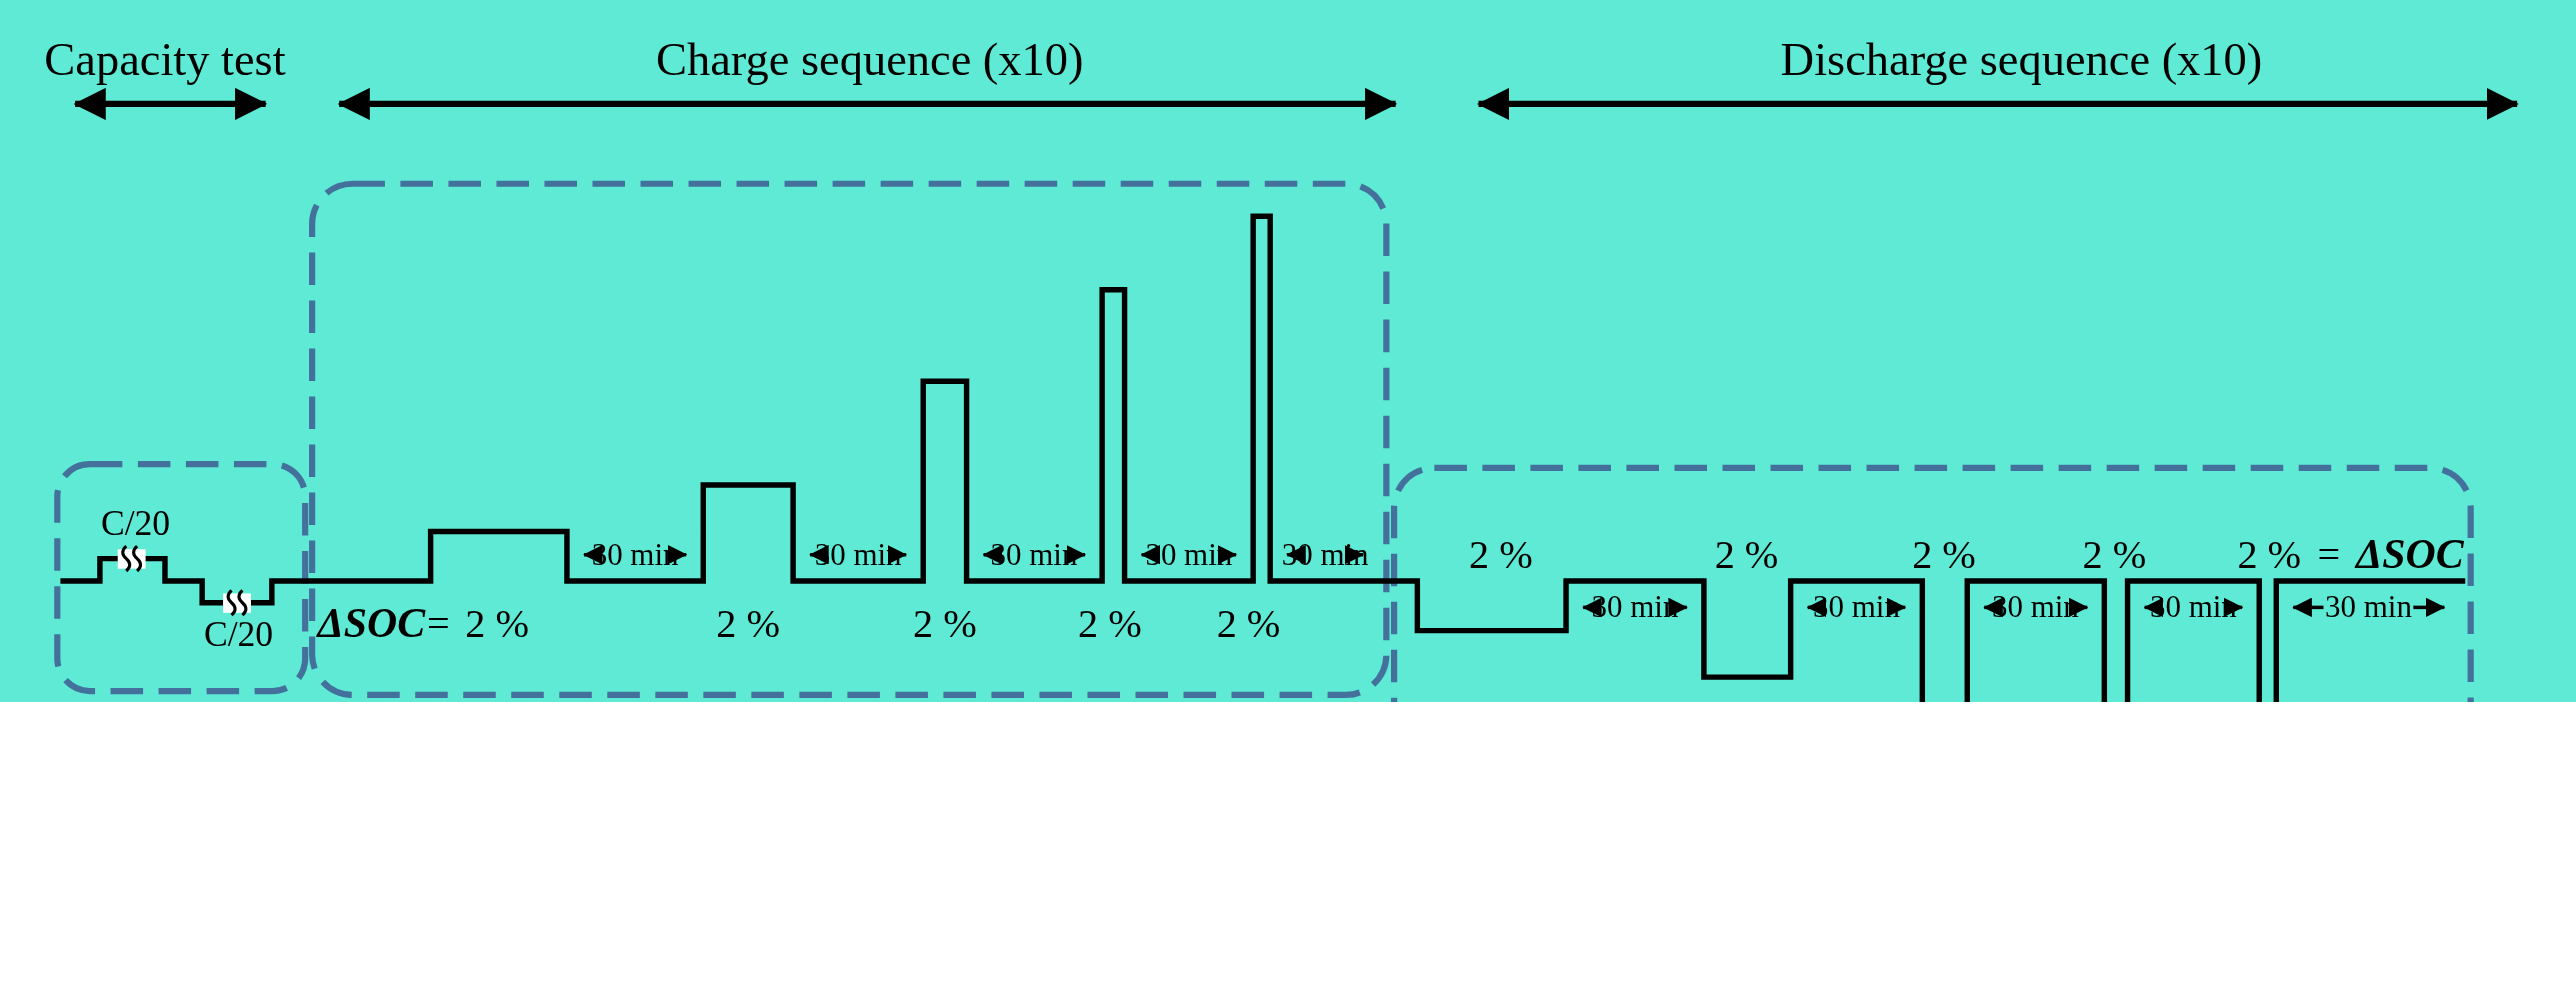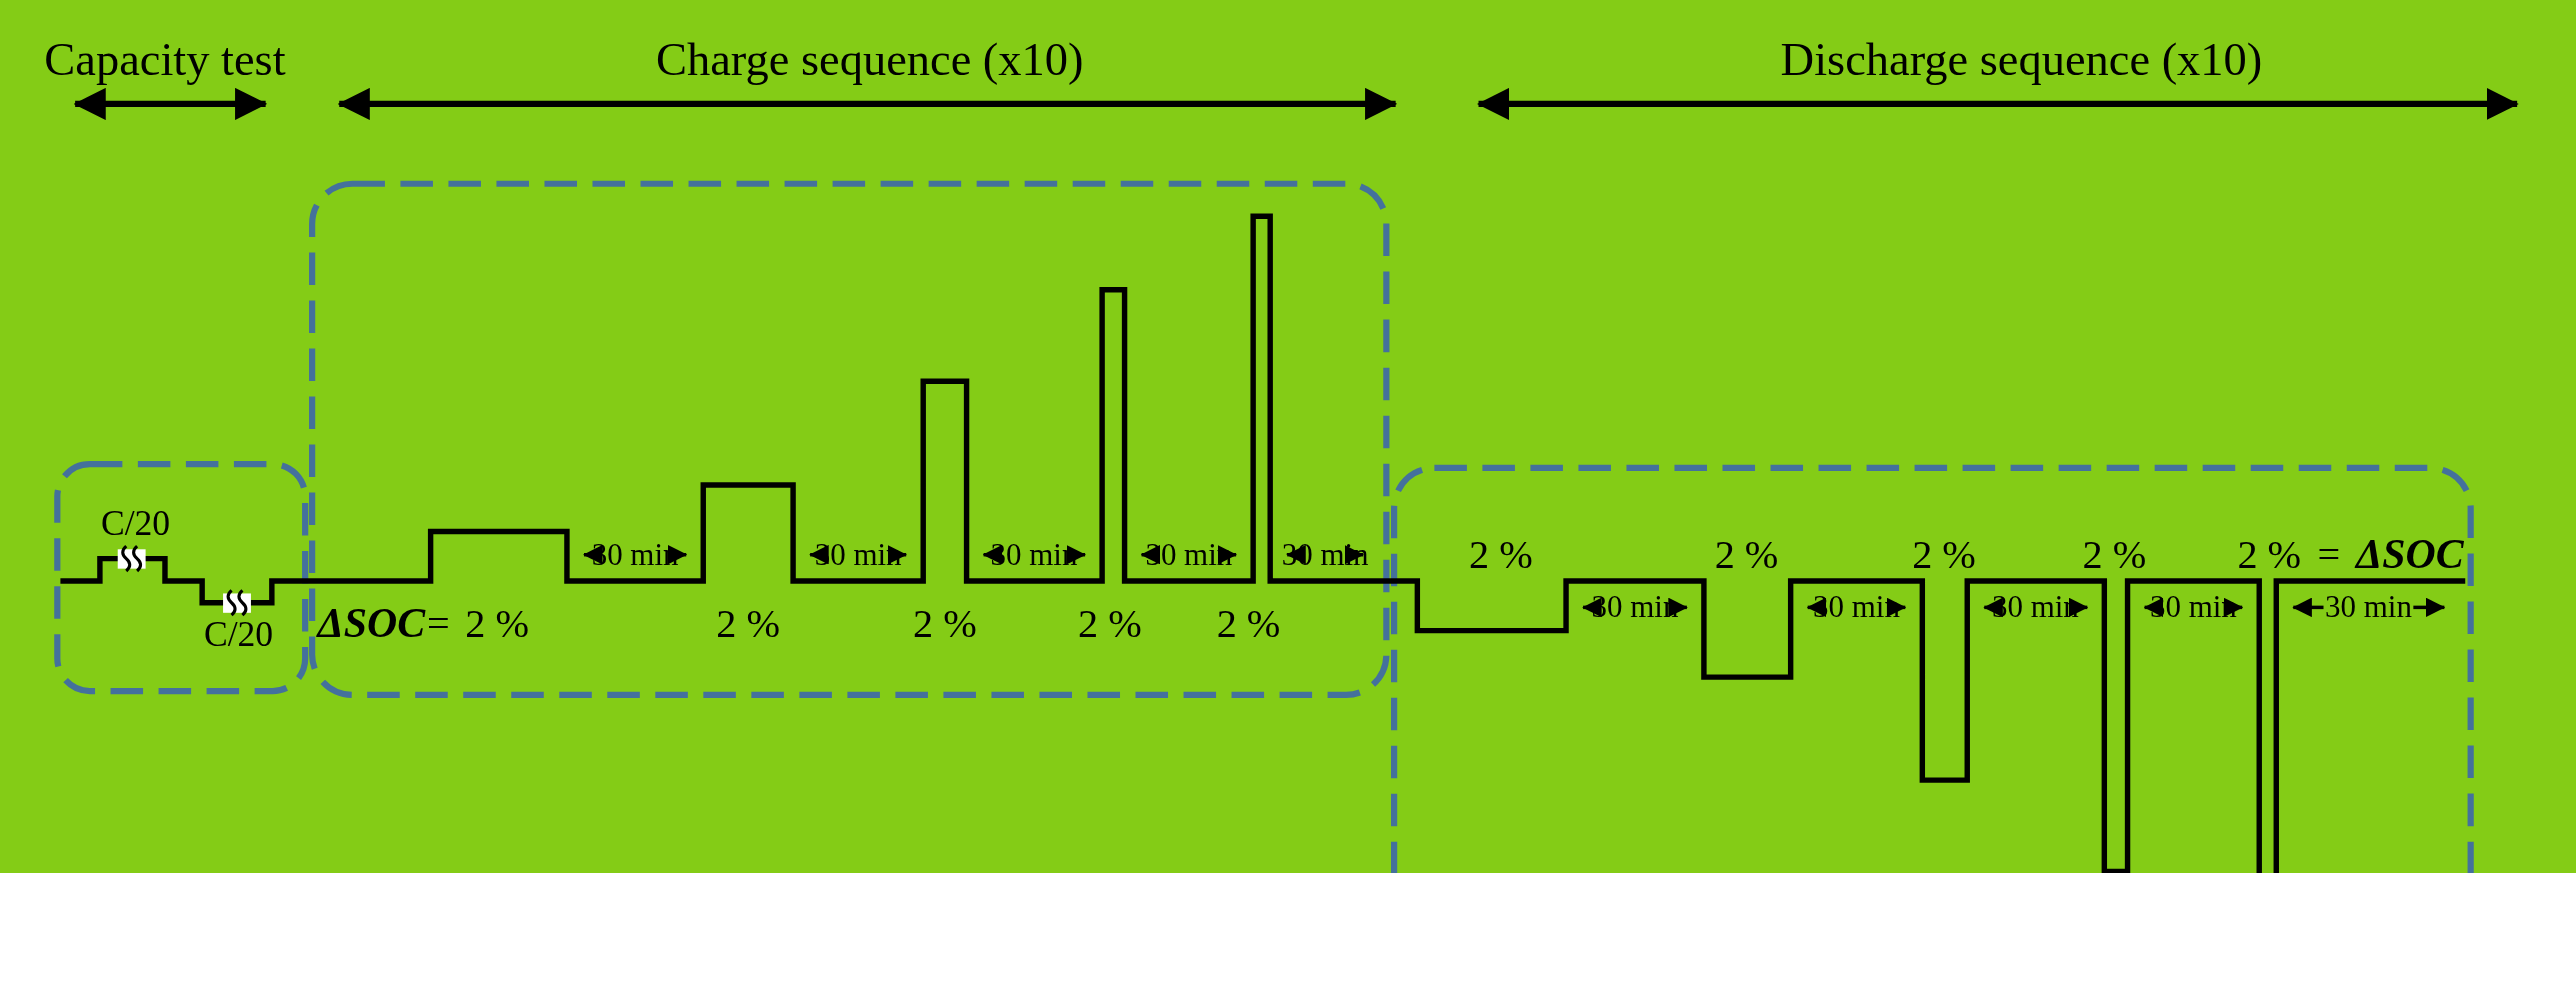--- a/index.html
+++ b/index.html
@@ -1,16 +1,16 @@
 <!DOCTYPE html>
 <html style="font-size:12.4px"><head>
 <meta charset="utf-8">
 <style>
   html,body{margin:0;padding:0;background:#ffffff;}
-  .figwrap{width:2576px;height:873px;background:#84cc16;position:relative;}
+  .figwrap{width:2576px;height:702px;background:#5eead4;position:relative;}
   svg{display:block;}
   text{font-family:"Liberation Serif","DejaVu Serif",serif;fill:#000;}
   .hdr{font-size:60px;}
   .rate{font-size:46px;}
   .rest{font-size:40px;}
   .soc{font-size:52px;}
   .dsoc{font-size:54px;font-weight:bold;font-style:italic;}
   .eq{font-size:52px;}
   .wave{fill:none;stroke:#000;stroke-width:7;}
   .dimline{stroke:#000;stroke-width:4.5;fill:none;}

